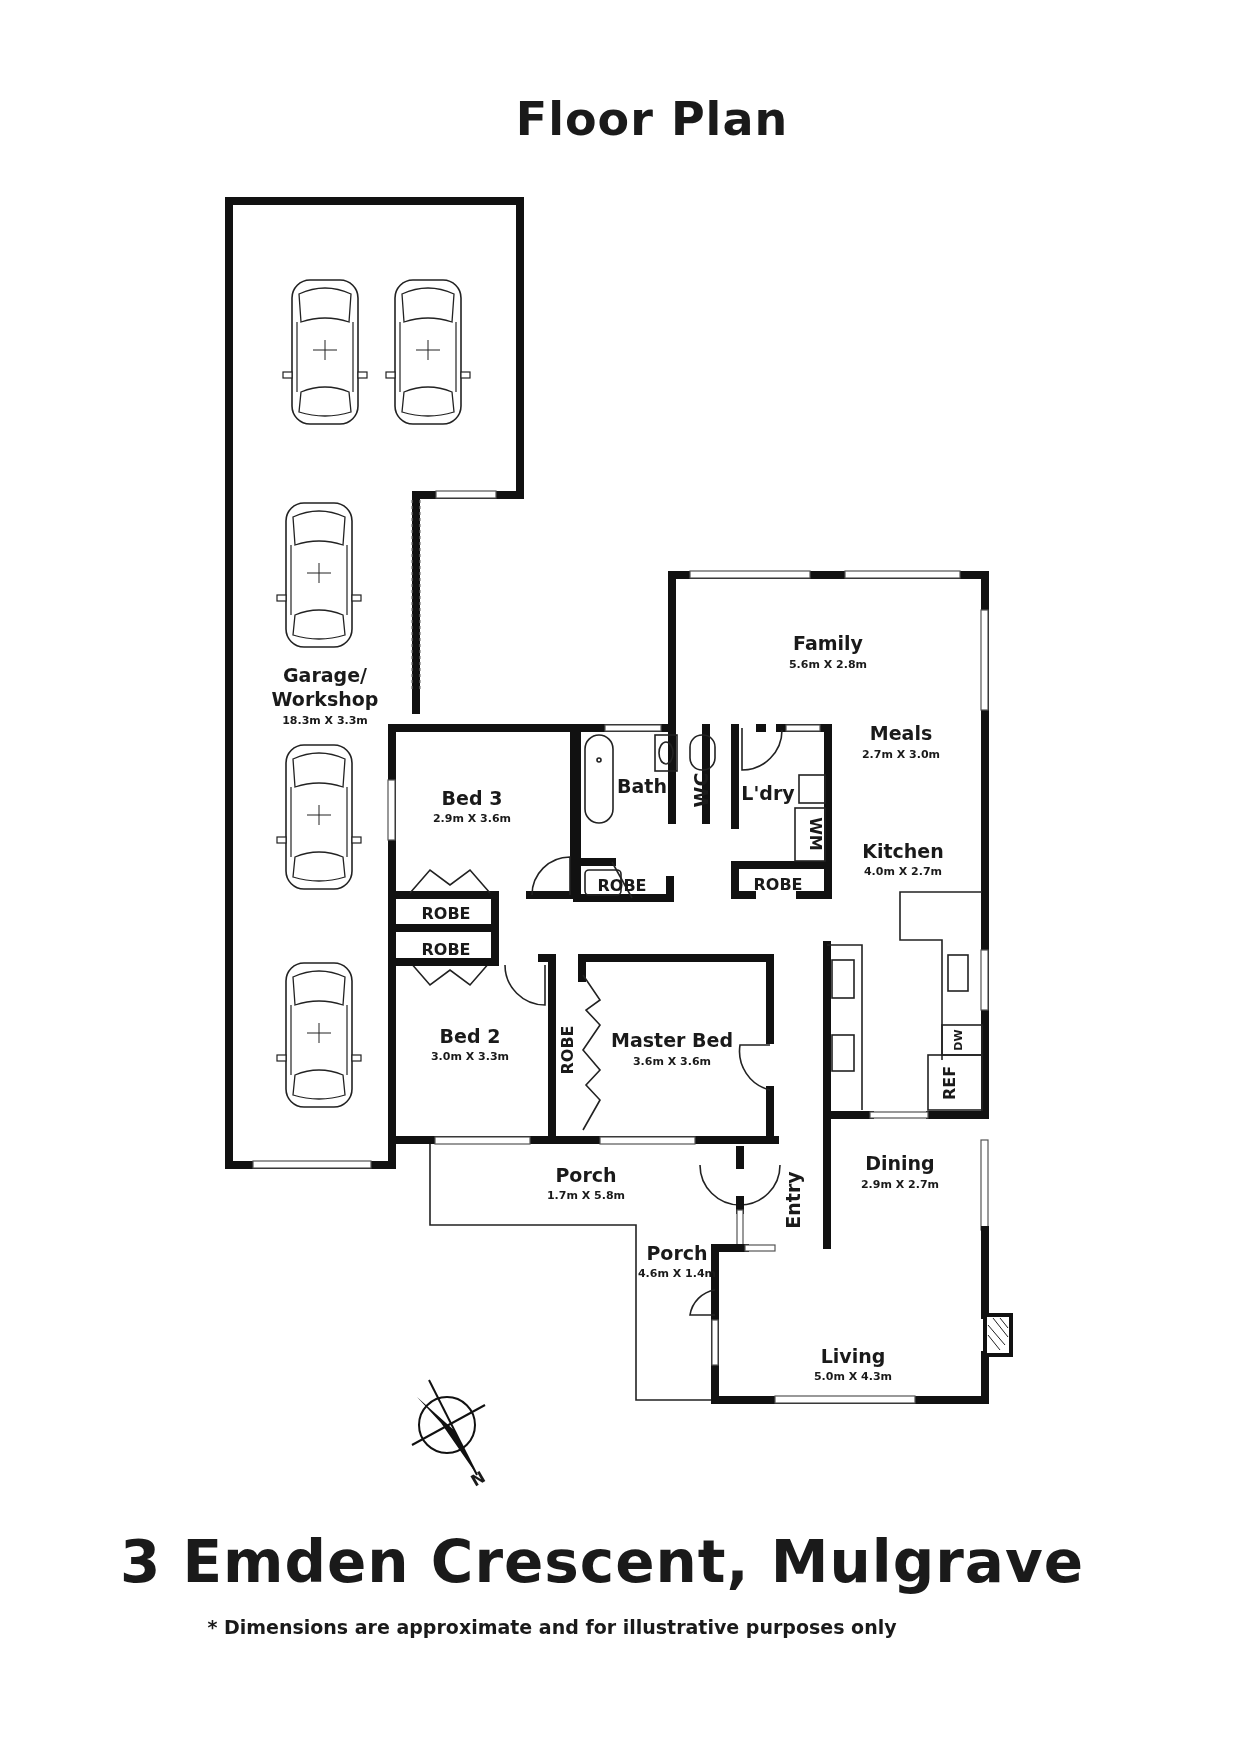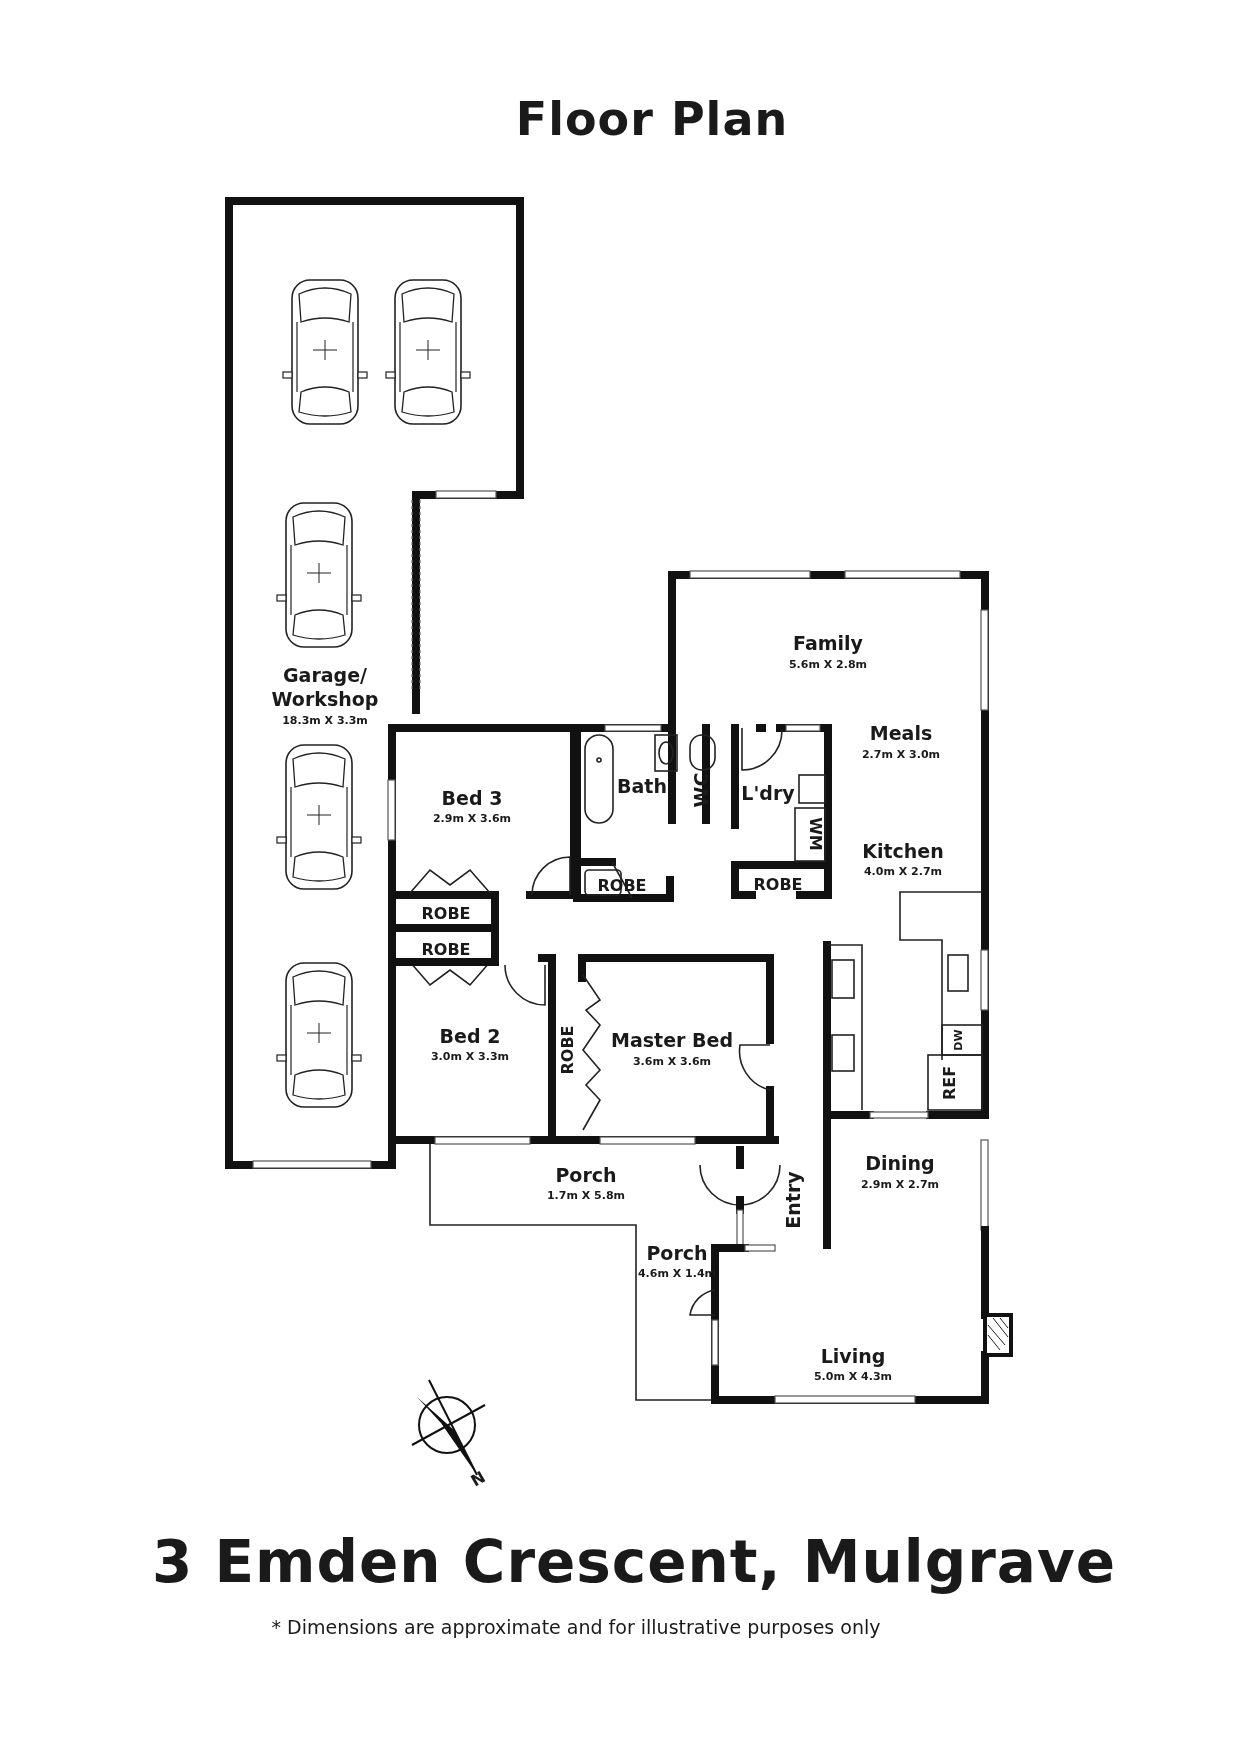--- a/index.html
+++ b/index.html
@@ -1,19 +1,19 @@
 <!DOCTYPE html>
 <html><head>
 <meta charset="utf-8">
 <style>
   html, body { margin: 0; padding: 0; background: #ffffff; }
   body { width: 1240px; height: 1754px; position: relative; overflow: hidden; font-family: "DejaVu Sans", sans-serif; color: #1a1a1a; }
   .title { position: absolute; left: 0; width: 1240px; top: 92px; text-align: center; font-size: 46px; font-weight: bold; letter-spacing: 1px; padding-left: 32px; }
-  .address { position: absolute; left: 0; width: 1204px; top: 1528px; text-align: center; font-size: 58px; font-weight: bold; letter-spacing: 1px; padding-left: 32px; }
-  .note { position: absolute; left: 0; width: 1104px; top: 1616px; text-align: center; font-size: 19px; font-weight: normal; padding-left: 24px; }
+  .address { position: absolute; left: 0; width: 1204px; top: 1528px; text-align: center; font-size: 58px; font-weight: bold; letter-spacing: 1px; }
+  .note { position: absolute; left: 0; width: 1104px; top: 1616px; text-align: center; font-size: 19px; font-weight: bold; }
   svg.plan { position: absolute; left: 0; top: 0; }
   svg .wall { stroke: #111; stroke-width: 8; fill: none; stroke-linecap: square; }
   svg .thin { stroke: #222; stroke-width: 1.6; fill: none; }
   svg .win { fill: #fff; stroke: #555; stroke-width: 1.2; }
   svg .lbl { font-family: "DejaVu Sans", sans-serif; font-weight: bold; fill: #1a1a1a; }
   svg .room { font-size: 19px; }
   svg .dim { font-size: 11px; }
   svg .small { font-size: 16px; }
 </style>
 </head>

